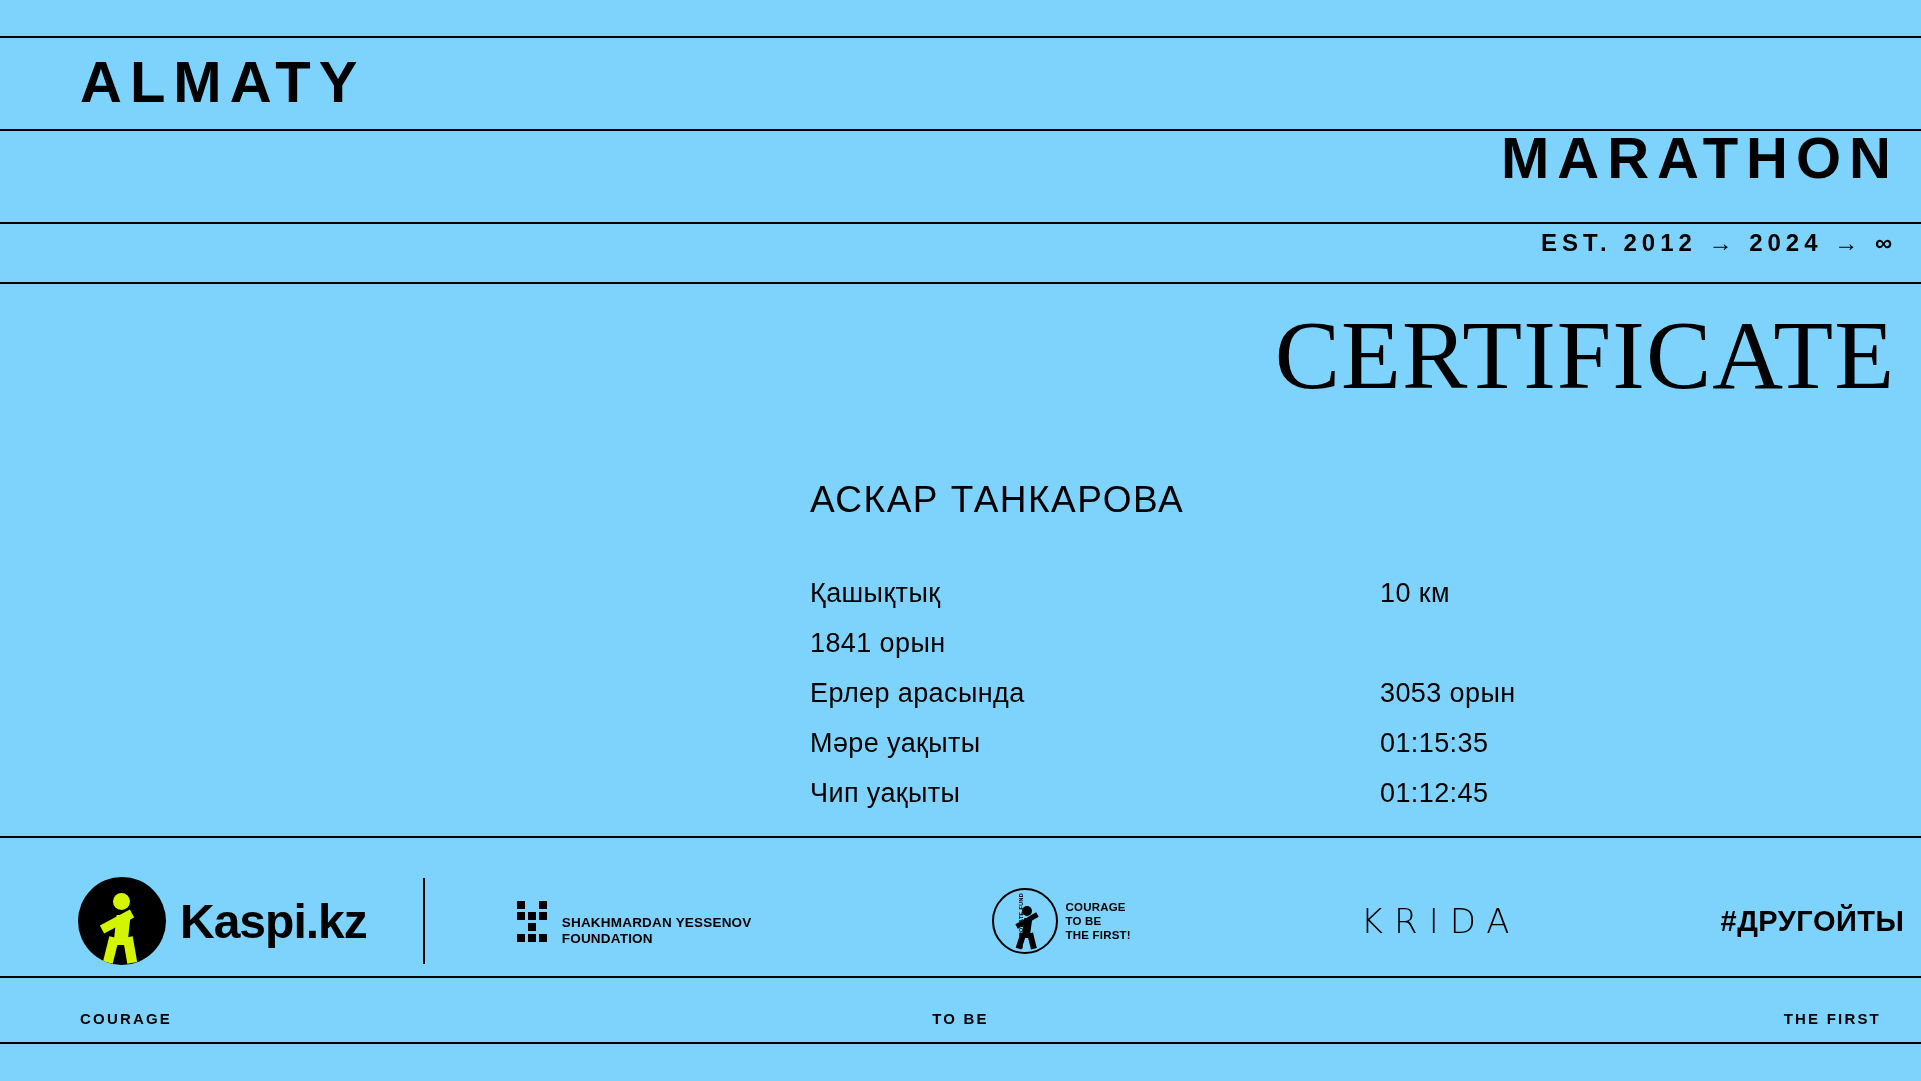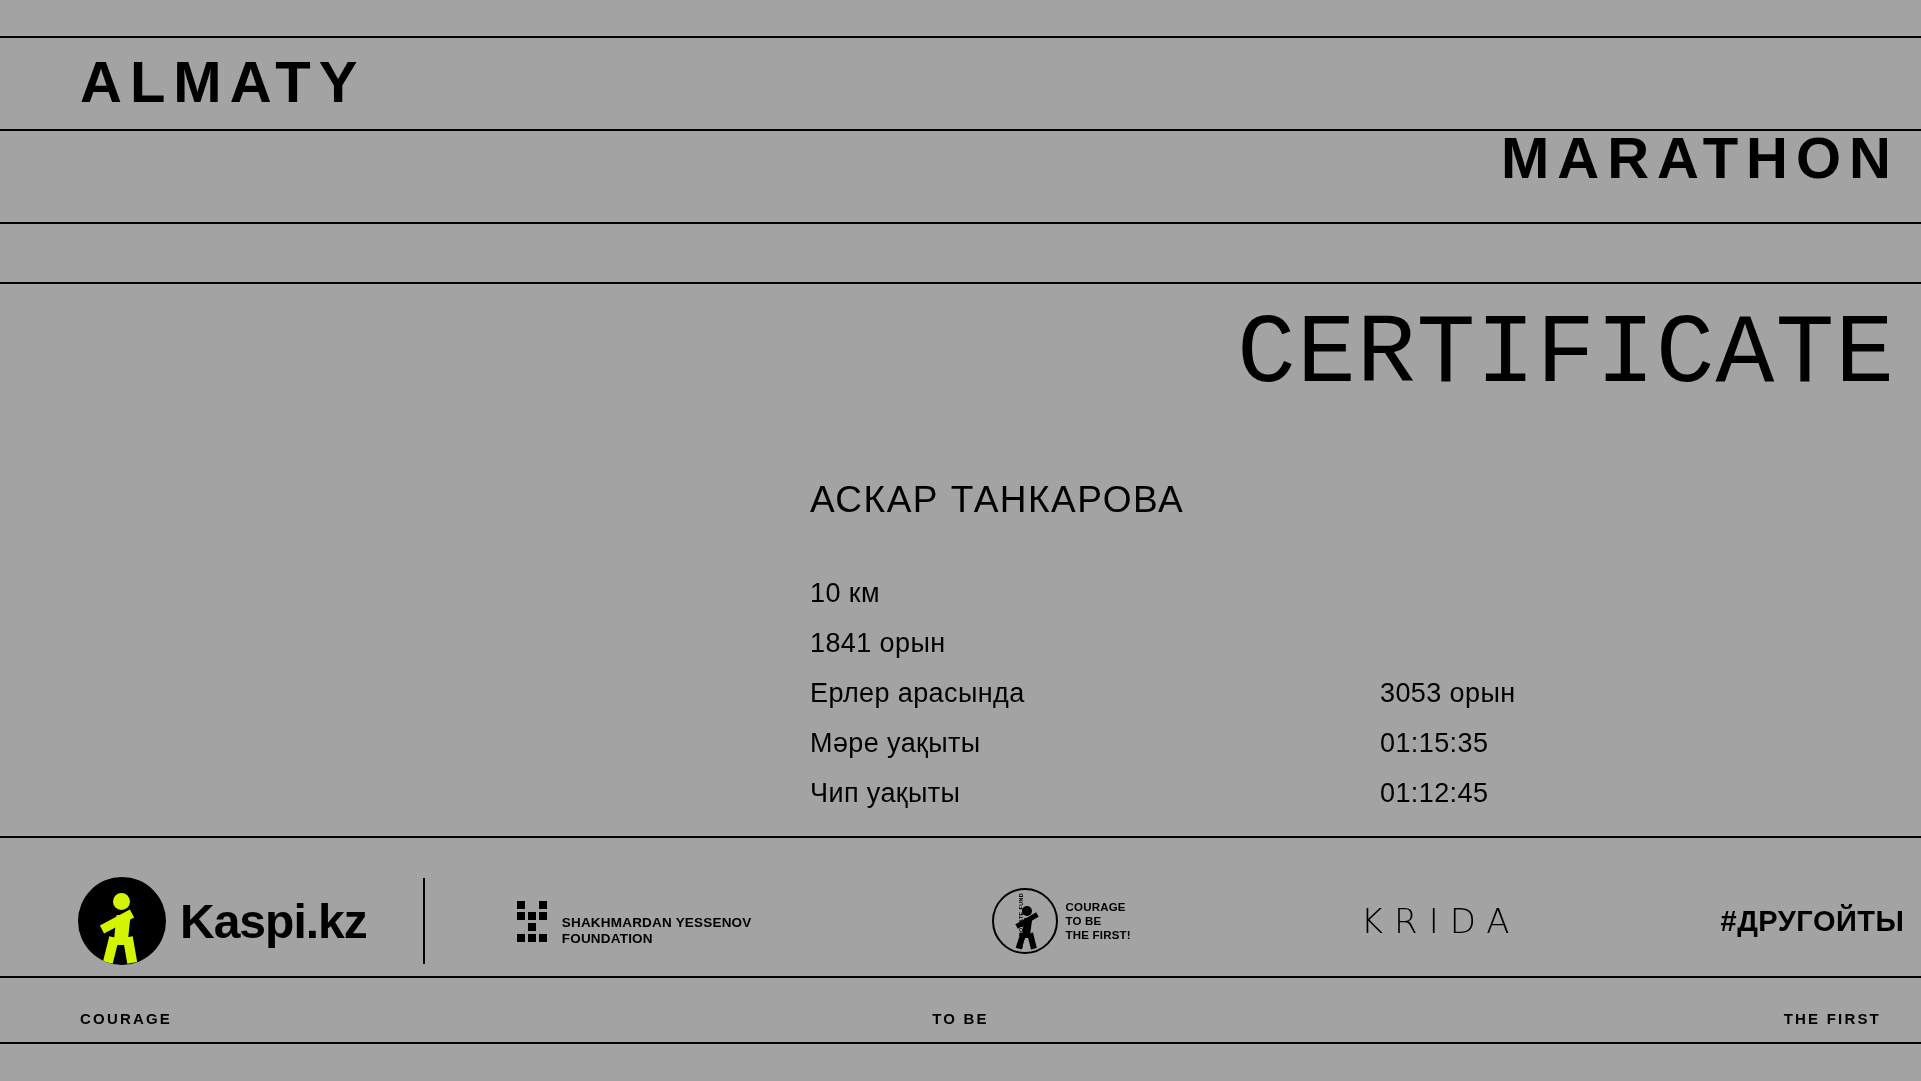--- a/index.html
+++ b/index.html
@@ -11,21 +11,21 @@
     width: 1921px;
     height: 1081px;
     overflow: hidden;
     font-family: "Liberation Sans", sans-serif;
     color: #000;
     position: relative;
   }
   .cert {
     position: absolute;
     inset: 0;
-    background: #a3a3a3;
+    background: #7dd3fc;
   }
 
   
   .rule {
     position: absolute;
     left: 0;
     width: 1921px;
     height: 2px;
     background: #000;
   }
@@ -71,21 +71,21 @@
   
   .title {
     position: absolute;
     right: 26px;
     top: 300px;
     font-size: 98px;
     font-weight: 400;
     letter-spacing: 1px;
     line-height: 110px;
     text-align: right;
-    font-family: Liberation Mono, monospace;
+    font-family: Liberation Serif, serif;
   }
 
   
   .athlete {
     position: absolute;
     left: 810px;
     top: 478px;
     font-size: 37px;
     font-weight: normal;
     letter-spacing: 1.5px;
@@ -325,27 +325,29 @@
   <div class="rule r1"></div>
   <div class="rule r2"></div>
   <div class="rule r3"></div>
   <div class="rule r4"></div>
   <div class="rule r5"></div>
   <div class="rule r6"></div>
   <div class="rule r7"></div>
 
   <div class="almaty">ALMATY</div>
   <div class="marathon">MARATHON</div>
+  <div class="est">EST. 2012 → 2024 → ∞</div>
 
   <div class="title">CERTIFICATE</div>
 
   <div class="athlete">АСКАР ТАНКАРОВА</div>
 
   <div class="results">
     <div class="row">
+      <div class="label">Қашықтық</div>
       <div class="value">10 км</div>
     </div>
     <div class="row">
       <div class="value">1841 орын</div>
     </div>
     <div class="row">
       <div class="label">Ерлер арасында</div>
       <div class="value">3053 орын</div>
     </div>
     <div class="row">

